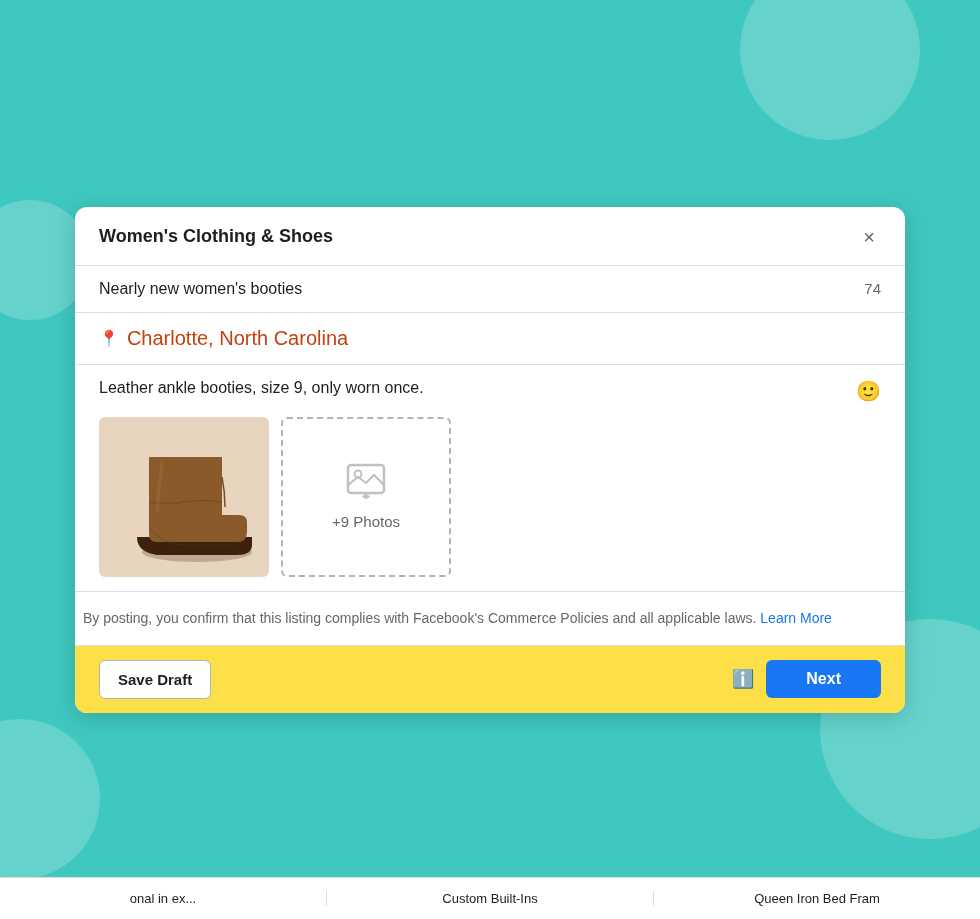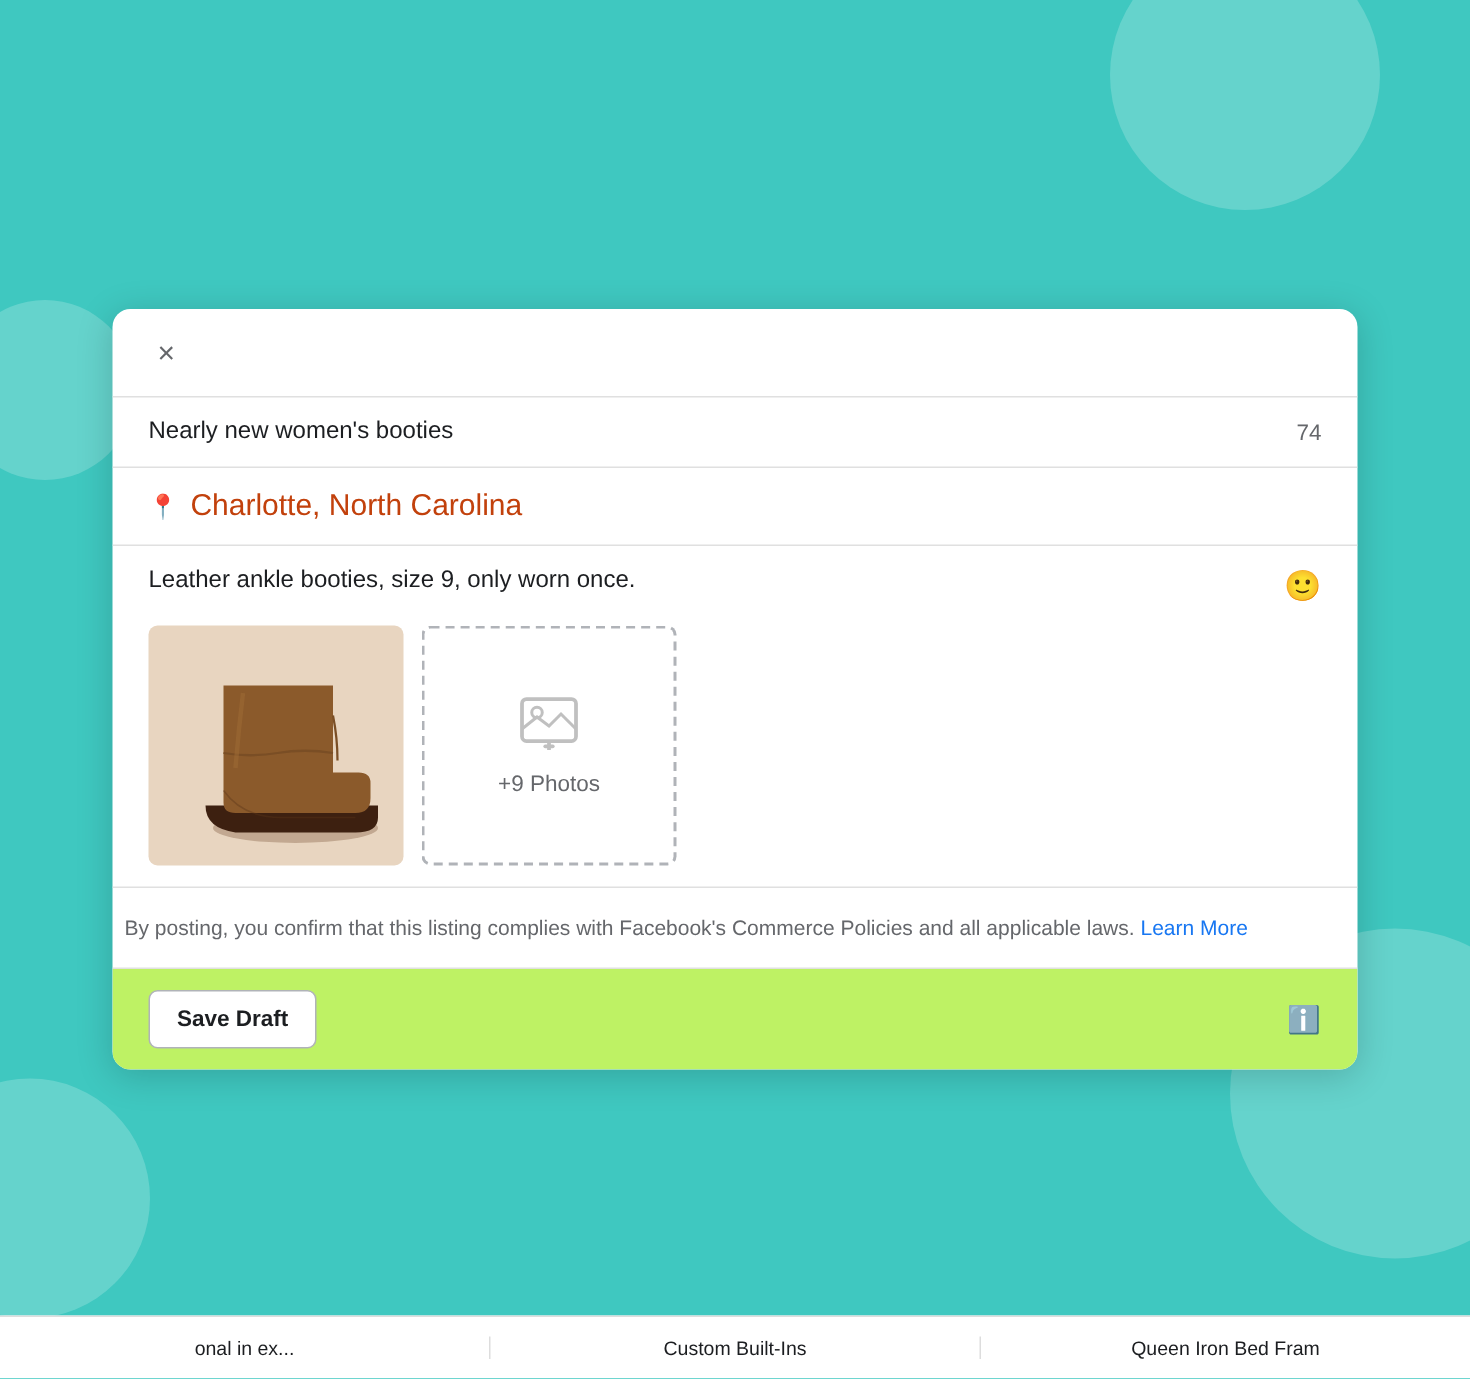--- a/index.html
+++ b/index.html
@@ -200,21 +200,21 @@
       color: #1877f2;
       text-decoration: none;
     }
 
     
     .modal-footer {
       padding: 14px 24px;
       display: flex;
       align-items: center;
       justify-content: space-between;
-      background: #bef264;
+      background: #fde047;
     }
 
     .save-draft-btn {
       background: #fff;
       border: 1.5px solid #b0b3b8;
       border-radius: 6px;
       padding: 10px 18px;
       font-size: 15px;
       font-weight: 600;
       color: #1c1e21;
@@ -276,20 +276,21 @@
 <body>
 
 <div class="bg-circle bg-circle-1"></div>
 <div class="bg-circle bg-circle-2"></div>
 <div class="bg-circle bg-circle-3"></div>
 <div class="bg-circle bg-circle-4"></div>
 
 <div class="modal">
 
   <div class="modal-header">
+    <span class="modal-title">Women's Clothing &amp; Shoes</span>
     <button class="close-btn">×</button>
   </div>
 
   <div class="modal-row">
     <div class="row-title-area">
       <span class="listing-title">Nearly new women's booties</span>
       <span class="char-count">74</span>
     </div>
   </div>
 
@@ -346,20 +347,21 @@
 
   <div class="policy-row">
     <span>By posting, you confirm that this listing complies with Facebook's Commerce Policies and all applicable laws.</span>
     <a href="#" class="policy-link">Learn More</a>
   </div>
 
   <div class="modal-footer">
     <button class="save-draft-btn">Save Draft</button>
     <div class="footer-right">
       <span class="info-icon">ℹ️</span>
+      <button class="next-btn">Next</button>
     </div>
   </div>
 </div>
 
 <div class="bottom-strip">
   <div class="bottom-tab">onal in ex...</div>
   <div class="bottom-tab">Custom Built-Ins</div>
   <div class="bottom-tab">Queen Iron Bed Fram</div>
 </div>
 

